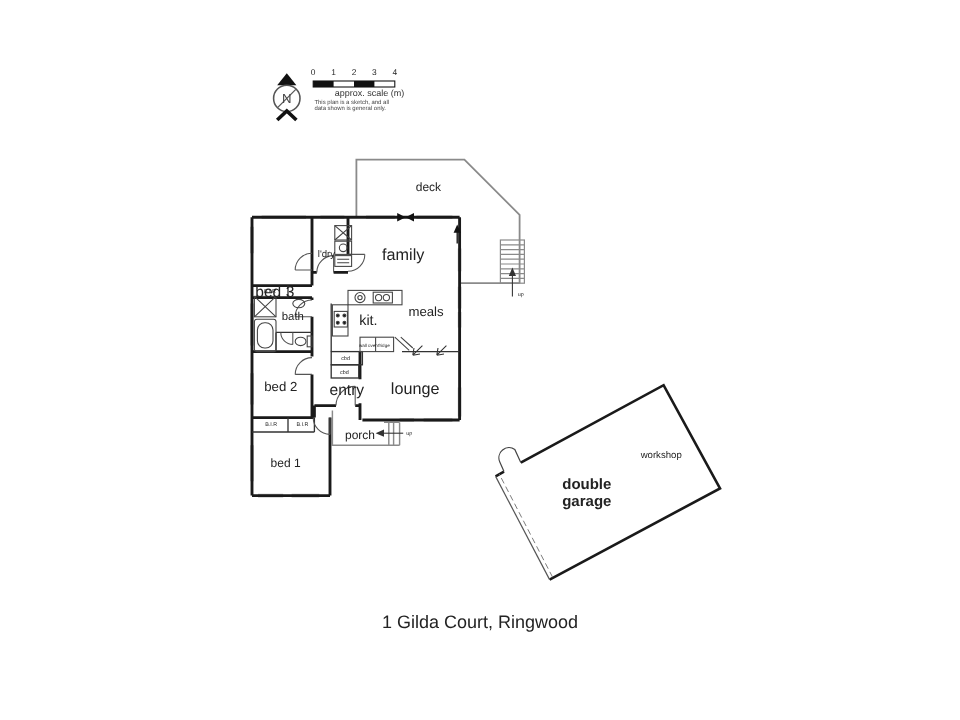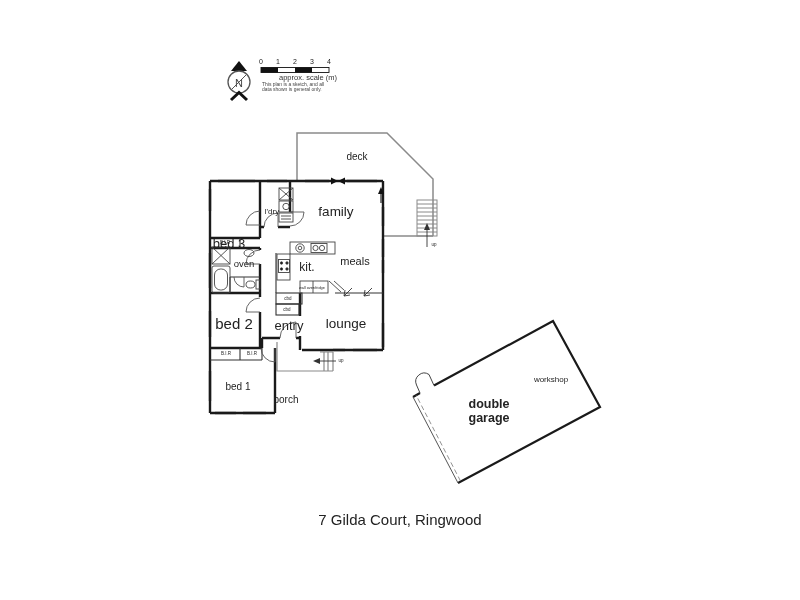--- a/index.html
+++ b/index.html
@@ -151,36 +151,36 @@
   <div class="lbl" style="left:329px;top:61px;font-size:7px;">4</div>
 
   <div class="lbl" style="left:284px;top:78px;font-size:7.5px;color:#333;padding-left:48px;">approx. scale (m)</div>
   <div class="lbl leftal" style="left:262px;top:84.5px;">This plan is a sketch, and all</div>
   <div class="lbl leftal" style="left:262px;top:90px;">data shown is general only.</div>
 
   <div class="lbl" style="left:357px;top:157px;font-size:10px;">deck</div>
   <div class="lbl" style="left:229px;top:211px;font-size:13px;margin-top:32px;">bed 3</div>
   <div class="lbl" style="left:272px;top:212px;font-size:8px;">l'dry</div>
   <div class="lbl" style="left:336px;top:212px;font-size:13.5px;">family</div>
-  <div class="lbl" style="left:244px;top:264px;font-size:9.5px;">oven</div>
+  <div class="lbl" style="left:244px;top:264px;font-size:9.5px;">bath</div>
   <div class="lbl" style="left:307px;top:267px;font-size:12px;">kit.</div>
   <div class="lbl" style="left:355px;top:261px;font-size:11px;">meals</div>
-  <div class="lbl" style="left:234px;top:323px;font-size:15px;">bed 2</div>
+  <div class="lbl" style="left:234px;top:323px;font-size:11px;">bed 2</div>
   <div class="lbl" style="left:289px;top:325px;font-size:13px;">entry</div>
   <div class="lbl" style="left:346px;top:324px;font-size:13.5px;">lounge</div>
-  <div class="lbl" style="left:286px;top:364px;font-size:10px;margin-top:36px;">porch</div>
+  <div class="lbl" style="left:300px;top:364px;font-size:10px;">porch</div>
   <div class="lbl" style="left:238px;top:387px;font-size:10px;">bed 1</div>
 
   <div class="lbl wrap" style="left:489px;top:411px;font-size:12.5px;width:62px;font-weight:bold;">double garage</div>
   <div class="lbl" style="left:551px;top:380px;font-size:8px;">workshop</div>
 
   <div class="lbl tiny" style="left:225px;top:243px;">B.I.R</div>
   <div class="lbl tiny" style="left:226px;top:354px;">B.I.R</div>
   <div class="lbl tiny" style="left:252px;top:354px;">B.I.R</div>
   <div class="lbl tiny" style="left:288px;top:298.5px;">cbd</div>
   <div class="lbl tiny" style="left:287px;top:309.5px;">cbd</div>
   <div class="lbl micro" style="left:306.5px;top:287.5px;">wall oven</div>
   <div class="lbl micro" style="left:320px;top:287.5px;">fridge</div>
   <div class="lbl tiny" style="left:434px;top:245px;">up</div>
   <div class="lbl tiny" style="left:341px;top:361px;">up</div>
 
-  <div class="lbl" style="left:400px;top:519px;font-size:15px;">7 Gilda Court, Ringwood</div>
+  <div class="lbl" style="left:400px;top:519px;font-size:15px;">1 Gilda Court, Ringwood</div>
 </div>
 
 </body></html>

